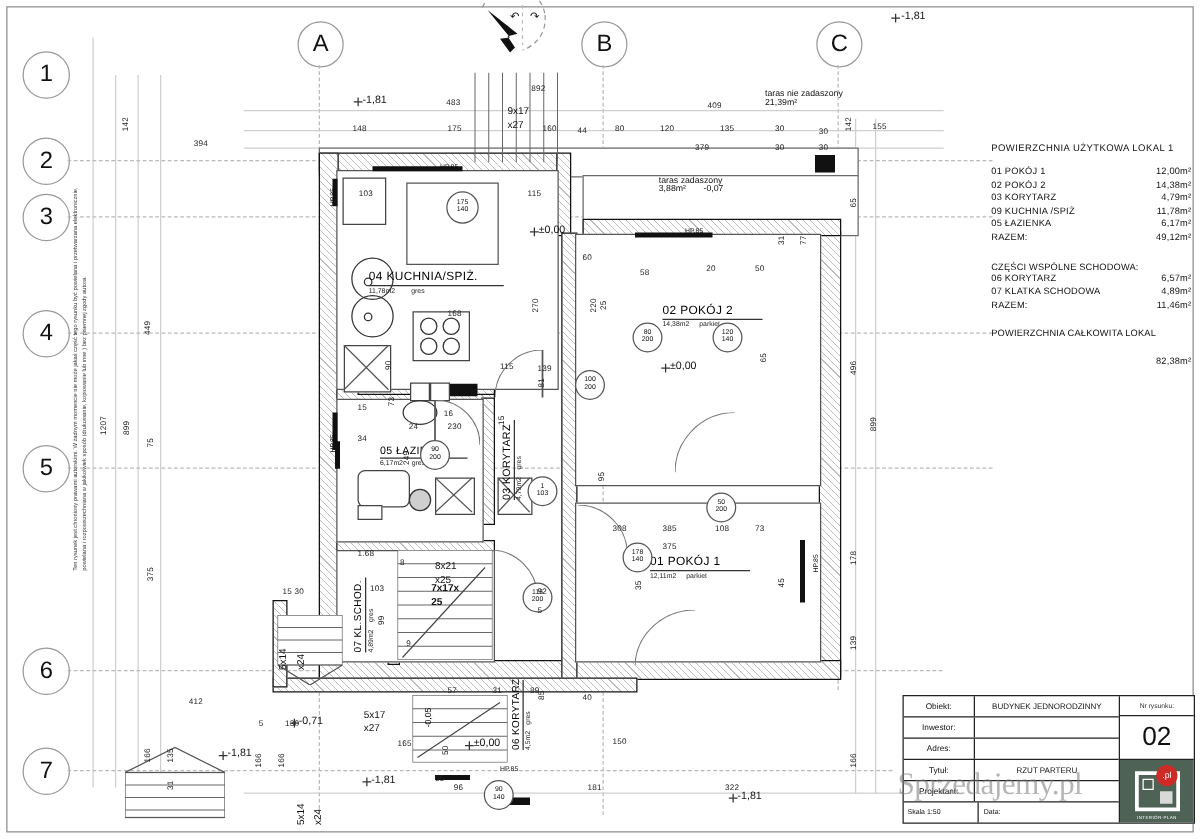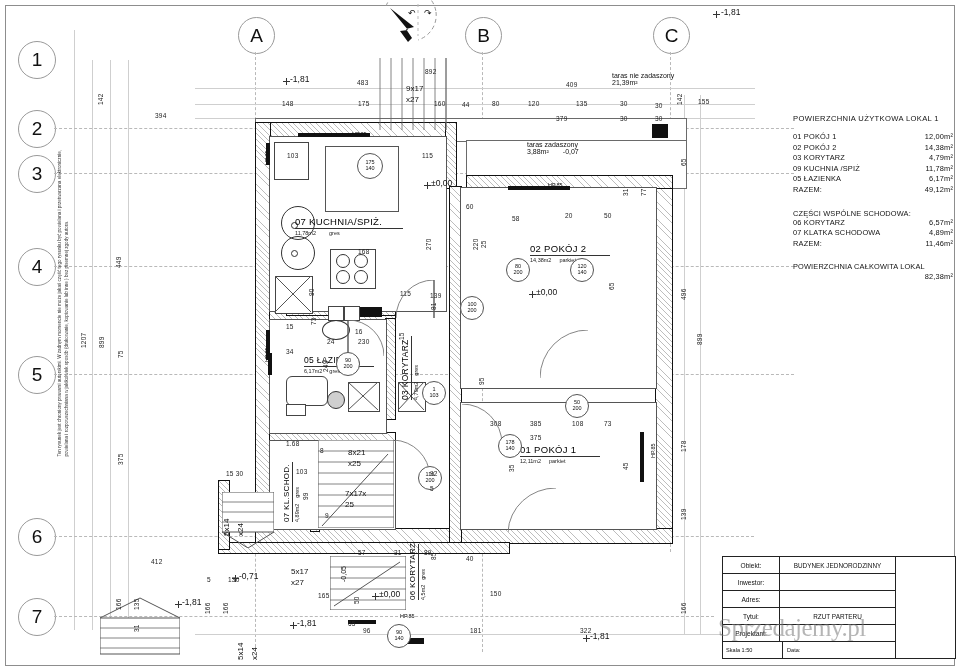--- a/index.html
+++ b/index.html
@@ -279,21 +279,21 @@
   <div class="win" style="left:348px;top:620px;width:28px;height:4px;"></div>
 
   <div class="hp" style="left:352px;top:131px;"><span>HP.85</span></div>
   <div class="hp" style="left:548px;top:182px;"><span>HP.85</span></div>
   <div class="hp dimv" style="left:650px;top:458px;"><span>HP.85</span></div>
   <div class="hp dimv" style="left:264px;top:362px;"><span>HP.85</span></div>
   <div class="hp dimv" style="left:264px;top:165px;"><span>HP.85</span></div>
   <div class="hp" style="left:400px;top:613px;"><span>HP.85</span></div>
 
   <div style="position:absolute;left:295px;top:216px;">
-    <div class="roomname">07 KUCHNIA/SPIŻ.</div>
+    <div class="roomname">04 KUCHNIA/SPIŻ.</div>
     <div style="border-top:1px solid #333;width:108px;margin-top:1px;"></div>
     <div style="display:flex;gap:13px;margin-top:1px;">
       <span class="roomarea">11,78m2</span>
       <span class="roomarea">gres</span>
     </div>
   </div>
 
   <div style="position:absolute;left:530px;top:243px;">
     <div class="roomname">02 POKÓJ 2</div>
     <div style="border-top:1px solid #333;width:80px;margin-top:1px;"></div>
@@ -381,21 +381,21 @@
   <div class="txt lvl" style="left:590px;top:631px;">-1,81</div>
 
   <div style="position:absolute;left:406px;top:83px;font-size:8px;line-height:11px;">
     <div>9x17</div>
     <div>x27</div>
   </div>
   <div style="position:absolute;left:348px;top:447px;font-size:8px;line-height:11px;">
     <div>8x21</div>
     <div>x25</div>
   </div>
-  <div style="position:absolute;left:345px;top:488px;font-size:8px;line-height:11px;">
+  <div style="position:absolute;left:345px;top:465px;font-size:8px;line-height:11px;font-weight:bold;">
     <div>7x17x</div>
     <div>25</div>
   </div>
   <div class="dimv" style="position:absolute;left:222px;top:536px;font-size:8px;">
     <span>5x14</span>
   </div>
   <div class="dimv" style="position:absolute;left:236px;top:536px;font-size:8px;">
     <span>x24</span>
   </div>
   <div style="position:absolute;left:291px;top:566px;font-size:8px;line-height:11px;">
@@ -581,21 +581,21 @@
     <div class="row">
         <span>07 KLATKA SCHODOWA</span>
         <span>4,89m²</span>
       </div>
     <div class="row">
         <span>RAZEM:</span>
         <span>11,46m²</span>
       </div>
 
     <div class="grp">POWIERZCHNIA CAŁKOWITA LOKAL</div>
-    <div style="text-align:right;margin-top:1px;">82,38m²</div>
+    <div style="text-align:right;margin-top:13px;">82,38m²</div>
   </div>
 
   <div id="copy">Ten rysunek jest chroniony prawami autorskimi. W żadnym momencie nie może jakaś część tego rysunku być powielana i przetwarzana elektronicznie, powielana i rozpowszechniana w jakikolwiek sposób (drukowanie, kopiowanie lub inne ) bez pisemnej zgody autora.</div>
 
 
   <div id="tb">
     <div id="tbl">
       <div class="r">
         <div class="lab">Obiekt:</div>
         <div class="val">BUDYNEK JEDNORODZINNY</div>
@@ -614,16 +614,30 @@
       </div>
       <div class="r">
         <div class="lab">Projektant:</div>
         <div class="val"></div>
       </div>
       <div class="r" style="font-size:5.6px;">
         <div class="lab" style="font-size:5.6px;justify-content:flex-start;padding-left:3px;">Skala 1:50</div>
         <div class="val" style="font-size:5.6px;justify-content:flex-start;padding-left:4px;">Data:</div>
       </div>
     </div>
+    <div id="tbr">
+      <div class="nr">Nr rysunku:</div>
+      <div class="num">02</div>
+      <div id="logo">
+        <div class="sq">
+          <div class="inner2"></div>
+          <div class="inner"></div>
+        </div>
+        <div class="dot">
+            <span>.pl</span>
+          </div>
+        <div class="cap">INTERIOR-PLAN</div>
+      </div>
+    </div>
   </div>
 
   <div id="wm">Sprzedajemy.pl</div>
 </div>
 
 </body></html>

